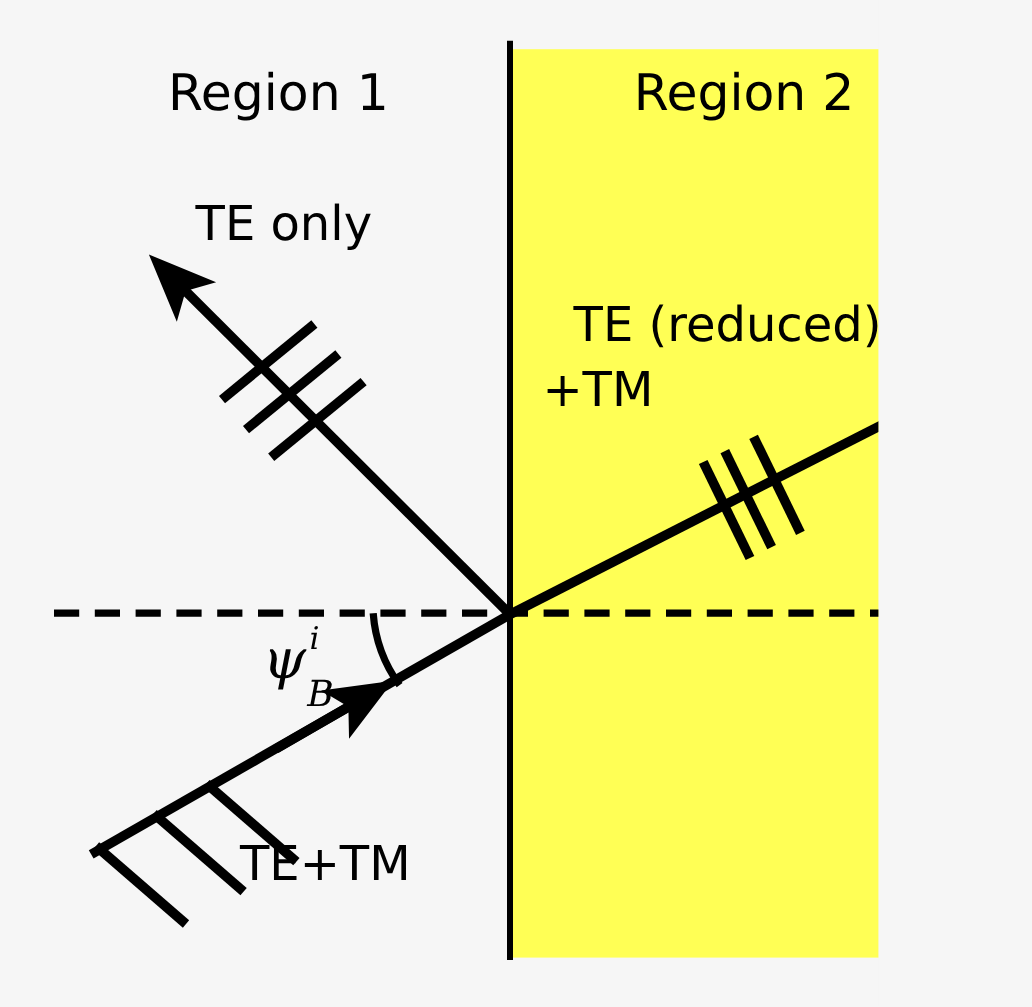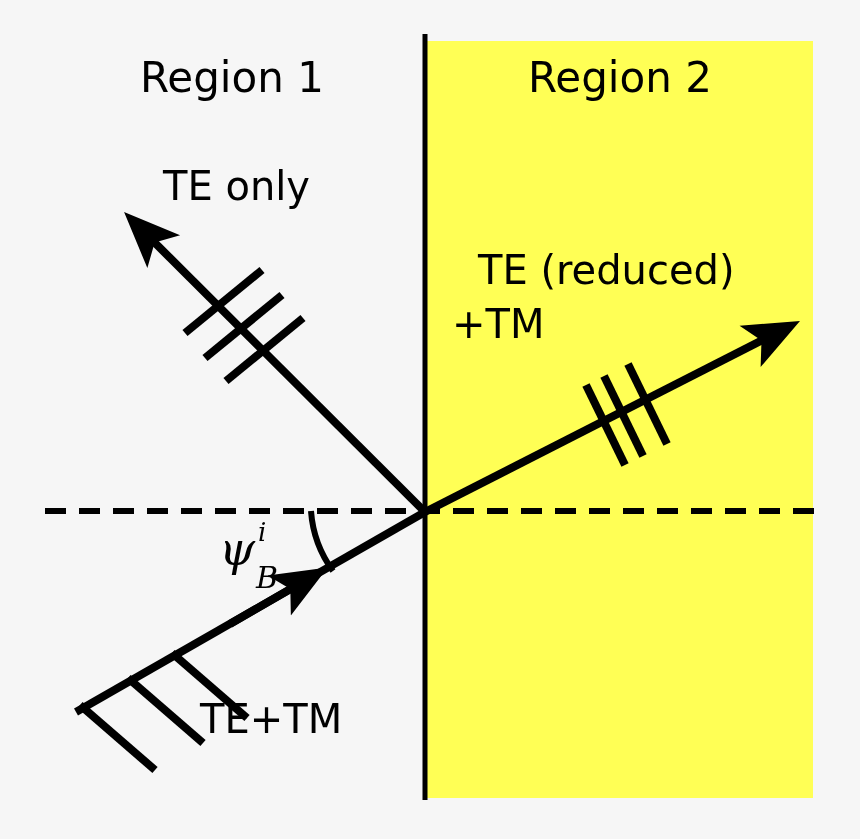--- a/index.html
+++ b/index.html
@@ -6,21 +6,21 @@
   html, body {
     margin: 0;
     padding: 0;
     background: #f6f6f6;
   }
   body {
     font-family: "DejaVu Sans", sans-serif;
   }
   #diagram-root {
     position: relative;
-    width: 860px;
+    width: 732px;
     height: 839px;
     background: #f6f6f6;
     overflow: hidden;
   }
   #diagram-svg {
     position: absolute;
     left: 0;
     top: 0;
     width: 860px;
     height: 839px;

